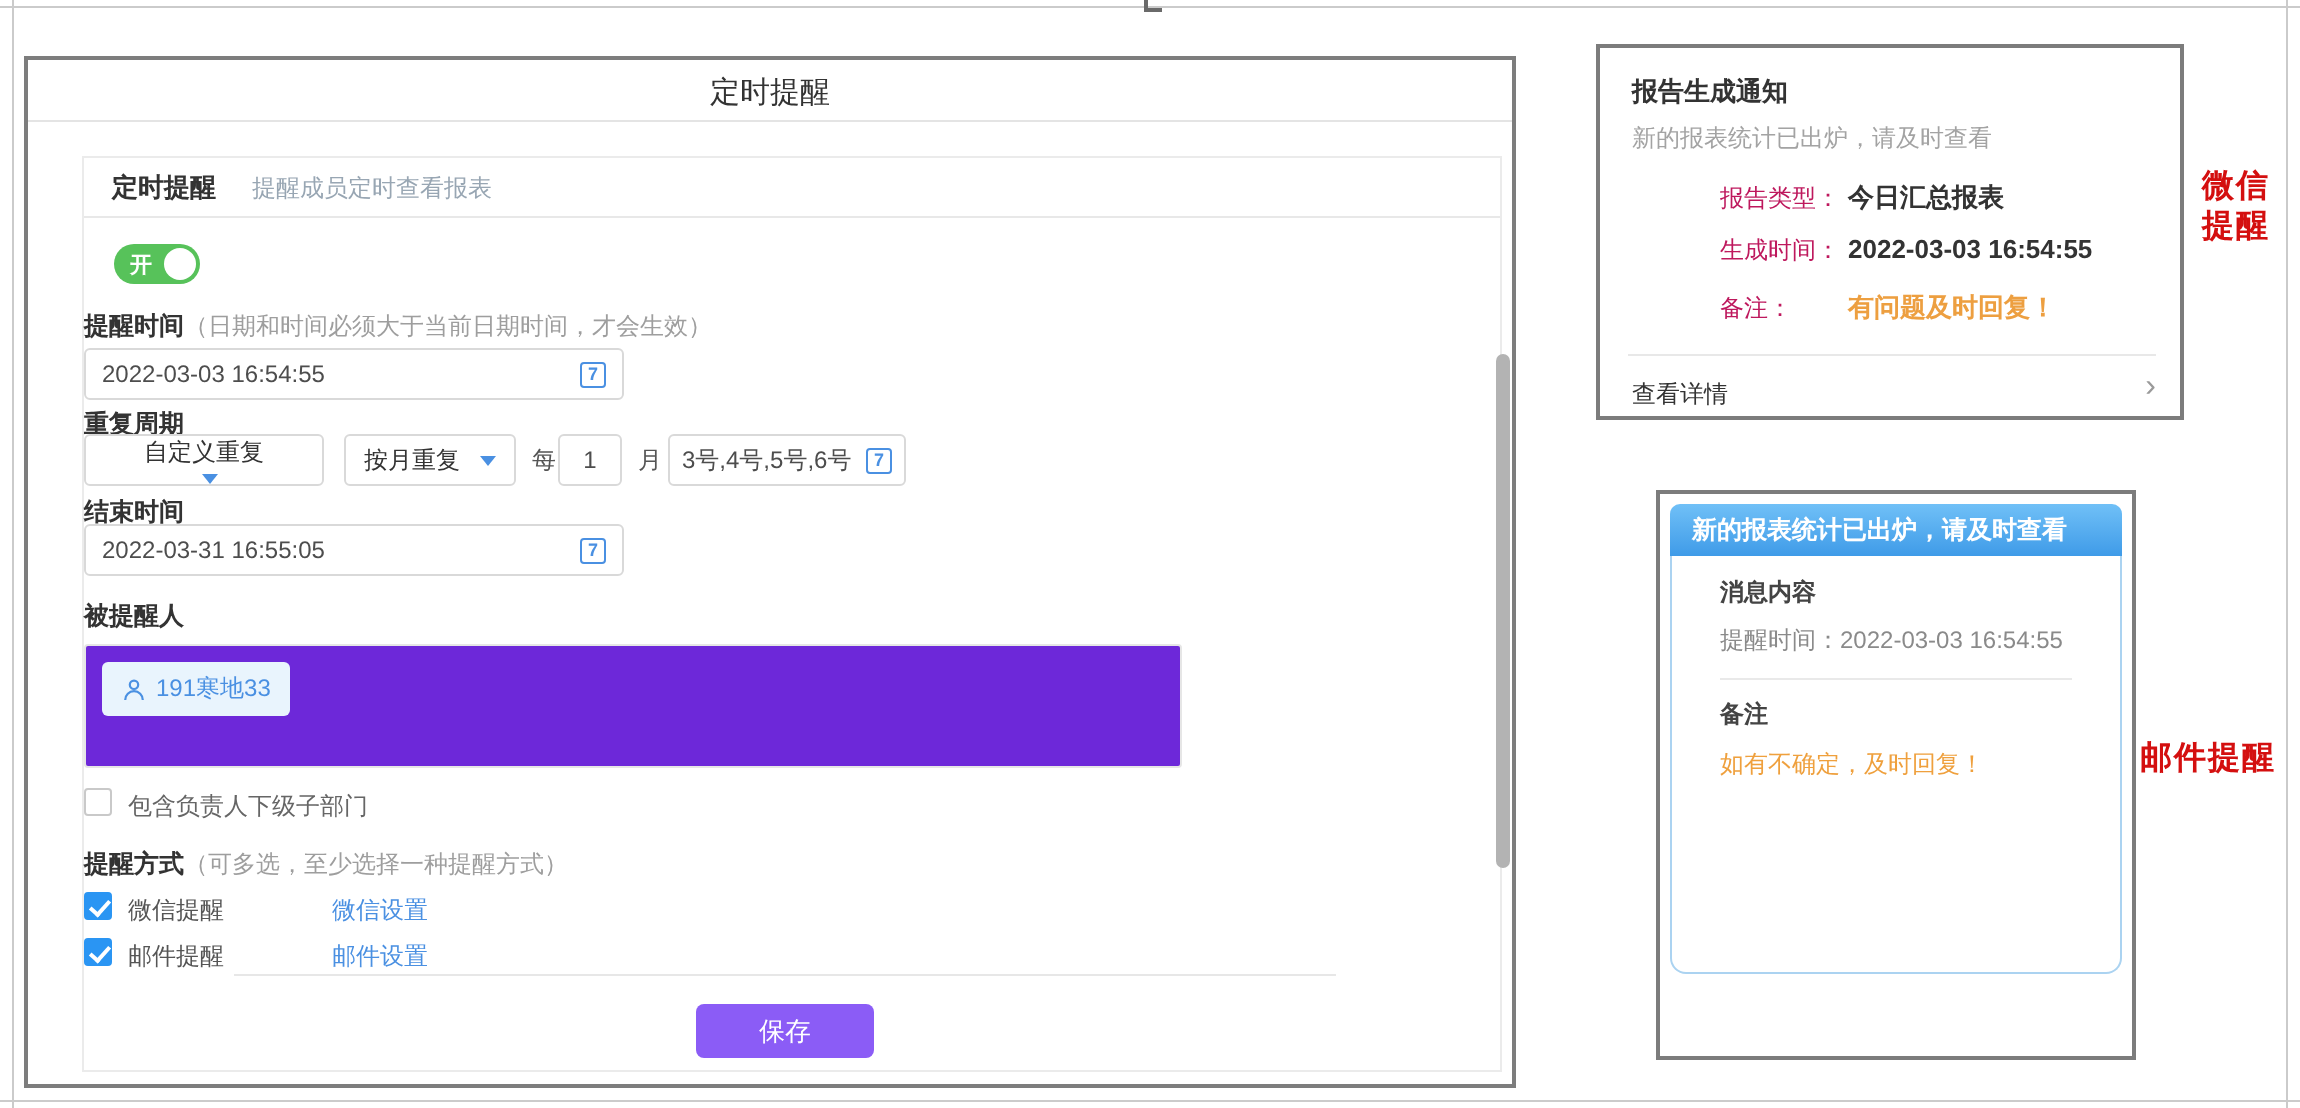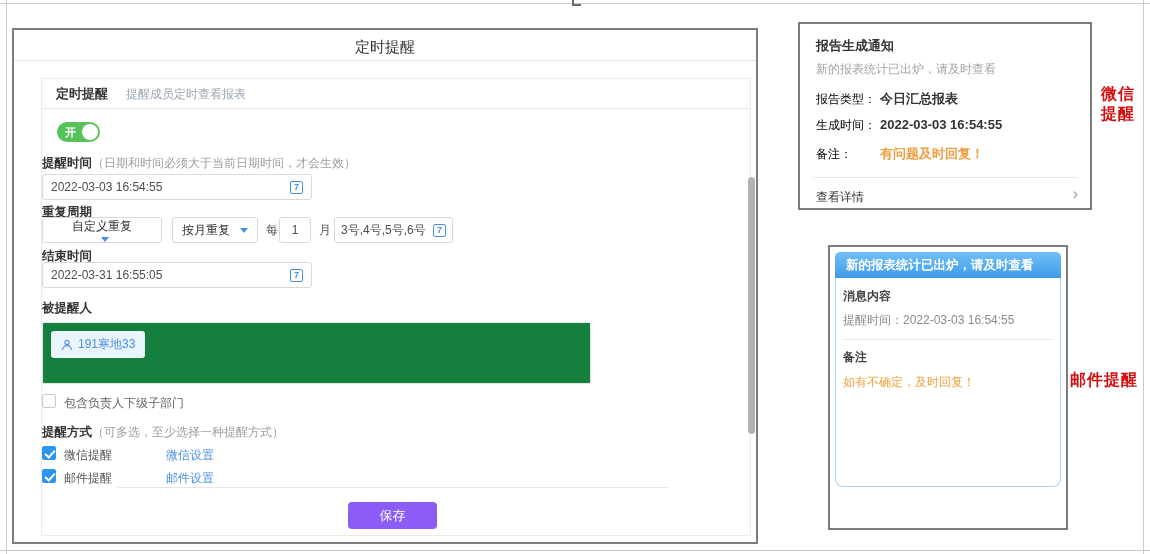--- a/index.html
+++ b/index.html
@@ -58,21 +58,21 @@
   .tselect { color:#333; padding:0 9px; }
   .caret-down { width:0; height:0; border-left:4px solid transparent; border-right:4px solid transparent;
                 border-top:5px solid #4a90e2; flex:none; margin-left:6px; }
   .cal-icon { width:13px; height:13px; border:1px solid #4a90e2; border-radius:2px;
               color:#4a90e2; font-size:9px; line-height:11px; text-align:center;
               font-weight:bold; flex:none; margin-left:6px; background:#fff; }
   .inline-txt { position:absolute; font-size:12px; color:#555; line-height:26px; }
 
   
   .member-box { position:absolute; left:0; top:243px; width:549px; height:62px;
-                border:1px solid #e6e6e6; border-radius:2px; background:#15803d; }
+                border:1px solid #e6e6e6; border-radius:2px; background:#6d28d9; }
   .member-tag { position:absolute; left:8px; top:8px; display:inline-flex; align-items:center; gap:5px;
                 background:#e9f4fd; border-radius:3px; padding:5px 10px;
                 font-size:12px; color:#4a90e2; }
 
   
   .opt-row { position:absolute; left:0; width:100%; height:16px; }
   .cb { position:absolute; left:0; top:0; width:14px; height:14px; border-radius:2px; }
   .cb.unchecked { border:1px solid #c9c9c9; background:#fff; }
   .cb.checked   { background:#2a95f3; border:1px solid #2a95f3; }
   .cb.checked::after { content:""; position:absolute; left:4px; top:1px; width:4px; height:8px;
@@ -85,36 +85,36 @@
   .save-btn { position:absolute; left:306px; top:423px; width:89px; height:27px;
               background:#8b5cf6; border-radius:4px; color:#fff; font-size:13px;
               text-align:center; line-height:27px; cursor:pointer; }
 
   
   #wechat-card { position:absolute; left:798px; top:22px; width:294px; height:188px;
                  border:2px solid #7c7c7c; background:#fff; }
   .wc-title { position:absolute; left:16px; top:13px; font-size:13px; font-weight:bold; color:#333; }
   .wc-sub   { position:absolute; left:16px; top:37px; font-size:12px; color:#a3a3a3; }
   .wc-row   { position:absolute; left:16px; font-size:12px; white-space:nowrap; }
-  .wc-row .lbl { display:inline-block; width:64px; color:#000000; }
+  .wc-row .lbl { display:inline-block; width:64px; color:#be185d;margin-left:44px; }
   .wc-row .val { color:#333; font-weight:bold; font-size:13px; }
   .wc-row .val.orange { color:#ed9f40; }
   .wc-divider { position:absolute; left:14px; right:12px; top:153px; height:1px; background:#e8e8e8; }
   .wc-footer  { position:absolute; left:16px; top:165px; font-size:12px; color:#333; cursor:pointer; }
   .wc-chevron { position:absolute; right:12px; top:161px; font-size:16px; color:#9a9a9a; }
 
   
   #email-card { position:absolute; left:828px; top:245px; width:240px; height:285px;
                 border:2px solid #7c7c7c; background:#fff; padding:5px; }
   .ec-header { height:26px; line-height:26px; border-radius:5px 5px 0 0;
                background:linear-gradient(180deg,#70c0f7,#3f9be8);
                color:#fff; font-size:12.5px; font-weight:bold; padding-left:11px;
                white-space:nowrap; overflow:hidden; }
   .ec-body { height:209px; border:1px solid #abd3f1; border-top:none;
-             border-radius:0 0 8px 8px; padding:10px 7px; }
+             border-radius:0 0 8px 8px; padding:10px 24px; }
   .ec-content-label { font-size:12px; font-weight:bold; color:#444; }
   .ec-line1 { font-size:12px; color:#8a8a8a; margin-top:10px; }
   .ec-line2 { font-size:12px; color:#8a8a8a; margin-top:7px; }
   .ec-divider { height:1px; background:#e9e9e9; margin-top:10px; }
   .ec-note-label { font-size:12px; font-weight:bold; color:#444; margin-top:9px; }
   .ec-note { font-size:12px; color:#efa03d; margin-top:8px; }
   .ec-button { position:absolute; left:50%; transform:translateX(-50%); bottom:5px;
                width:126px; height:24px; border-radius:12px; background:#4aa2f5;
                color:#fff; font-size:12px; text-align:center; line-height:24px; cursor:pointer; }
 

